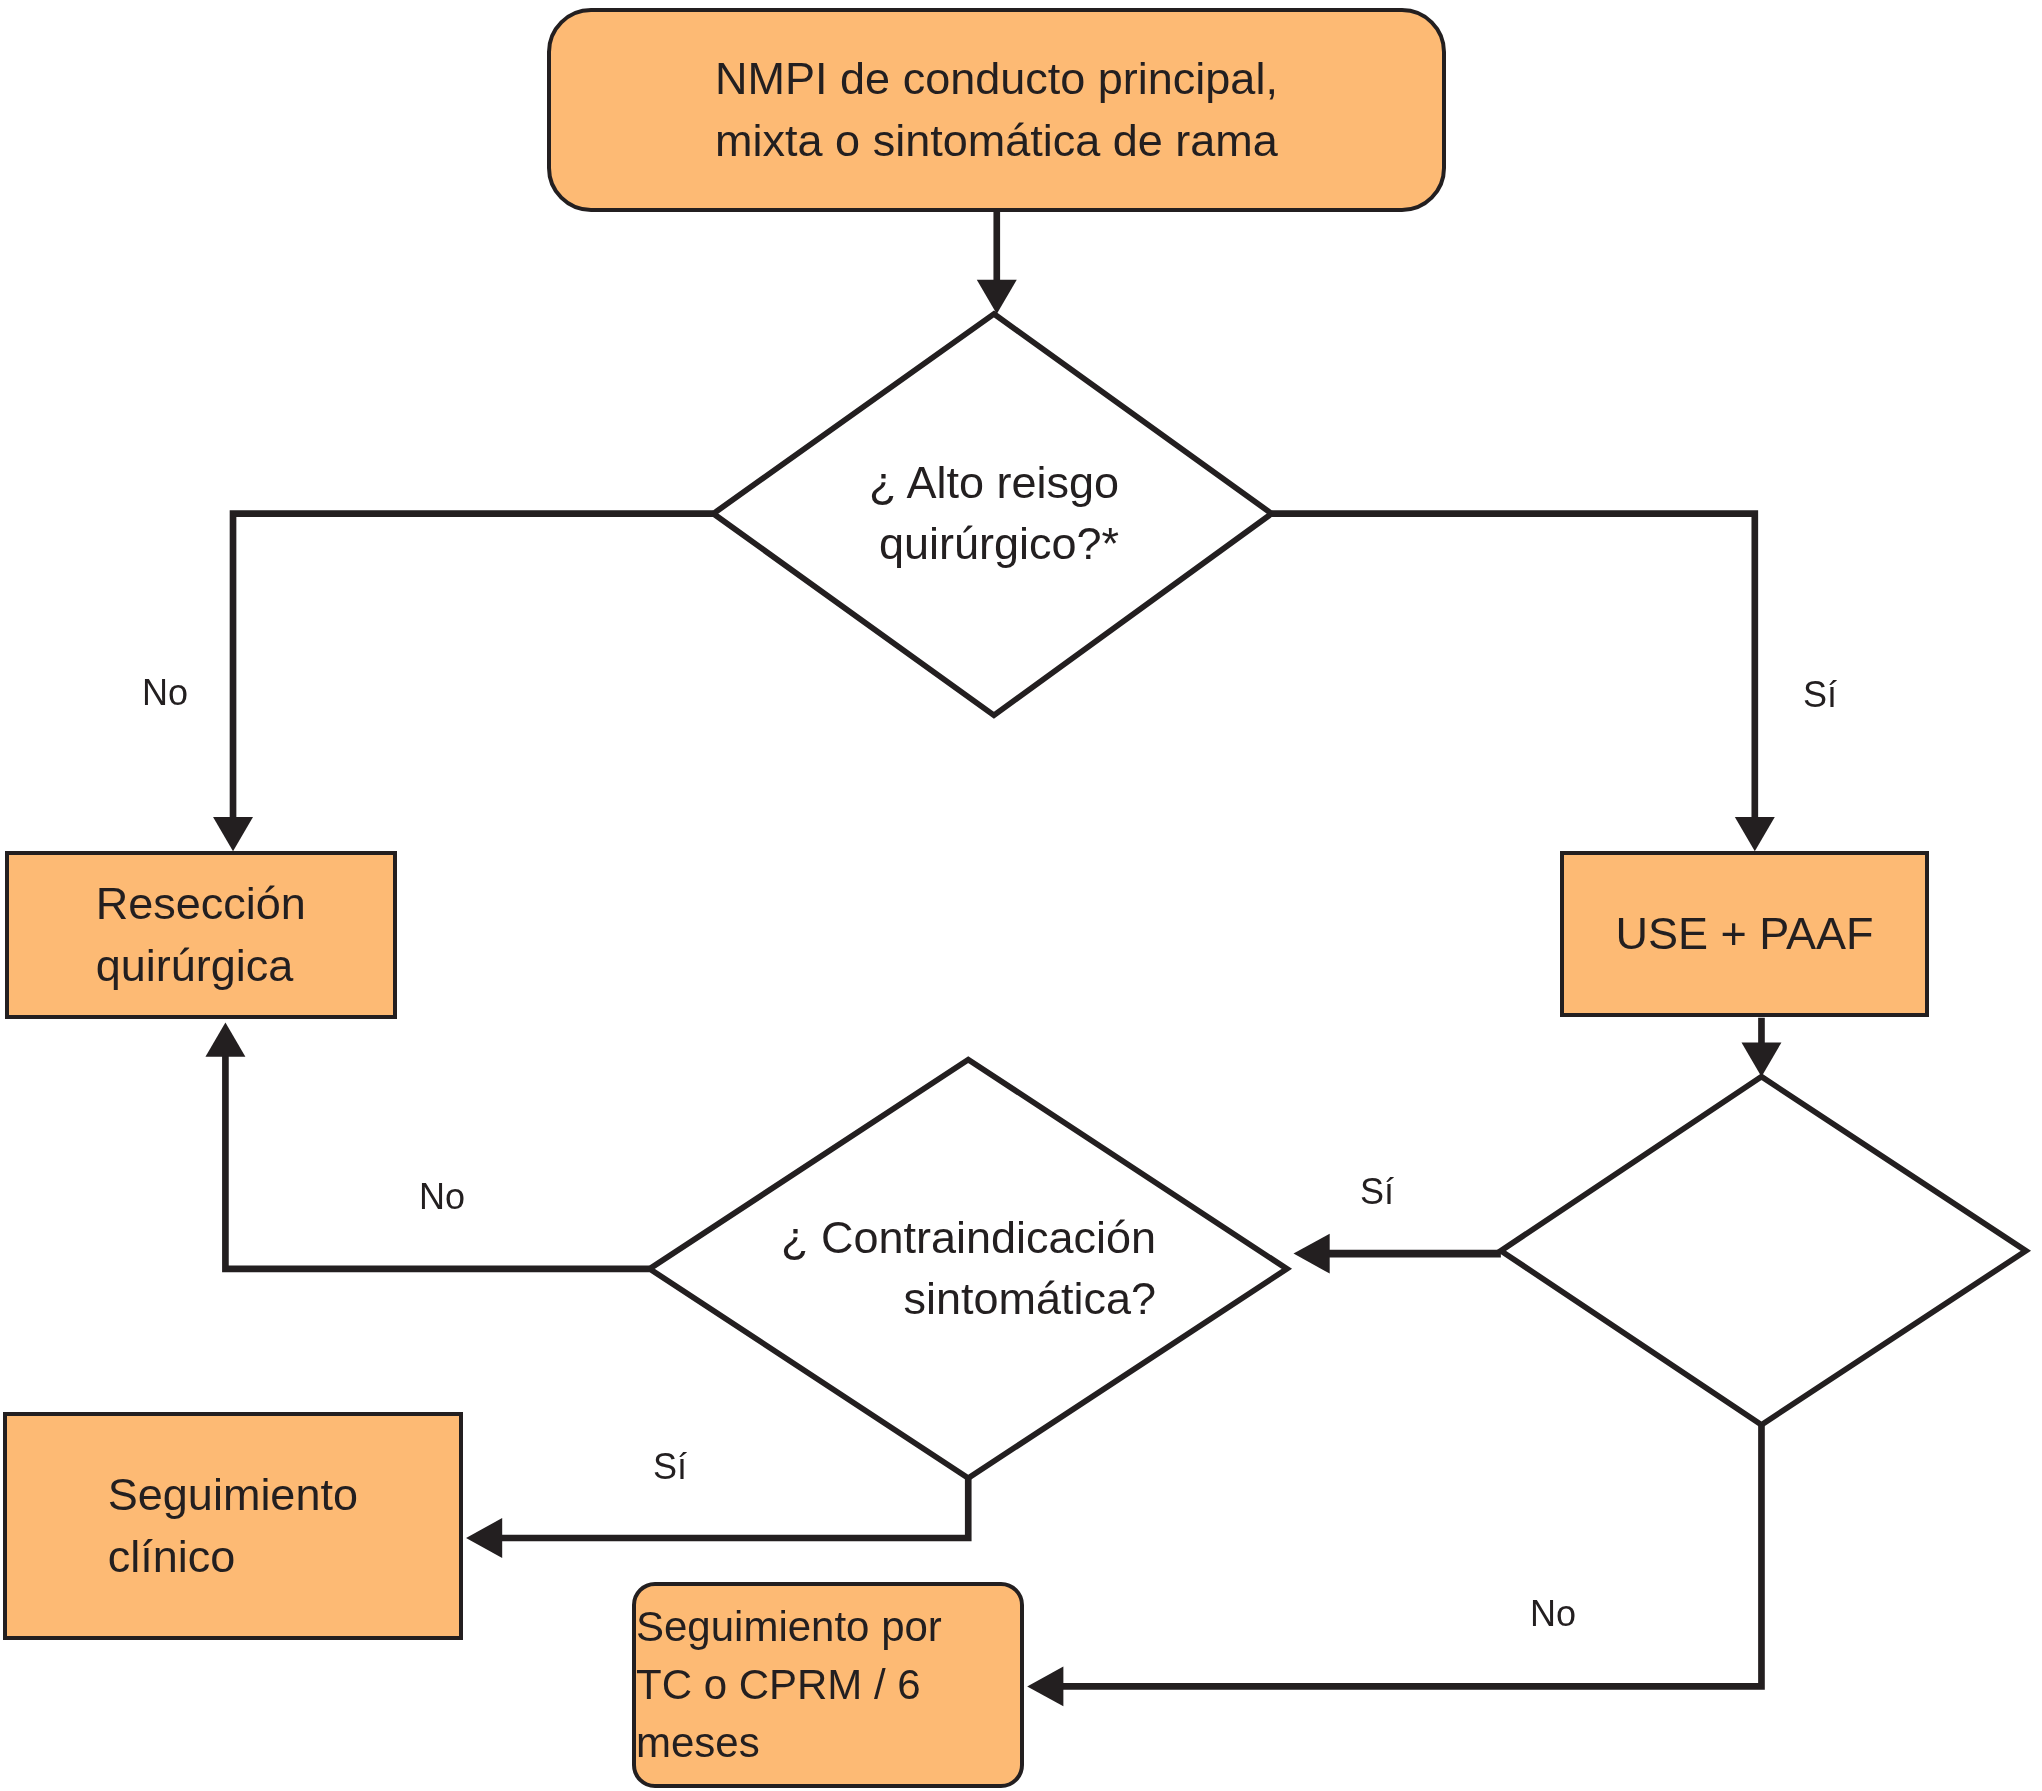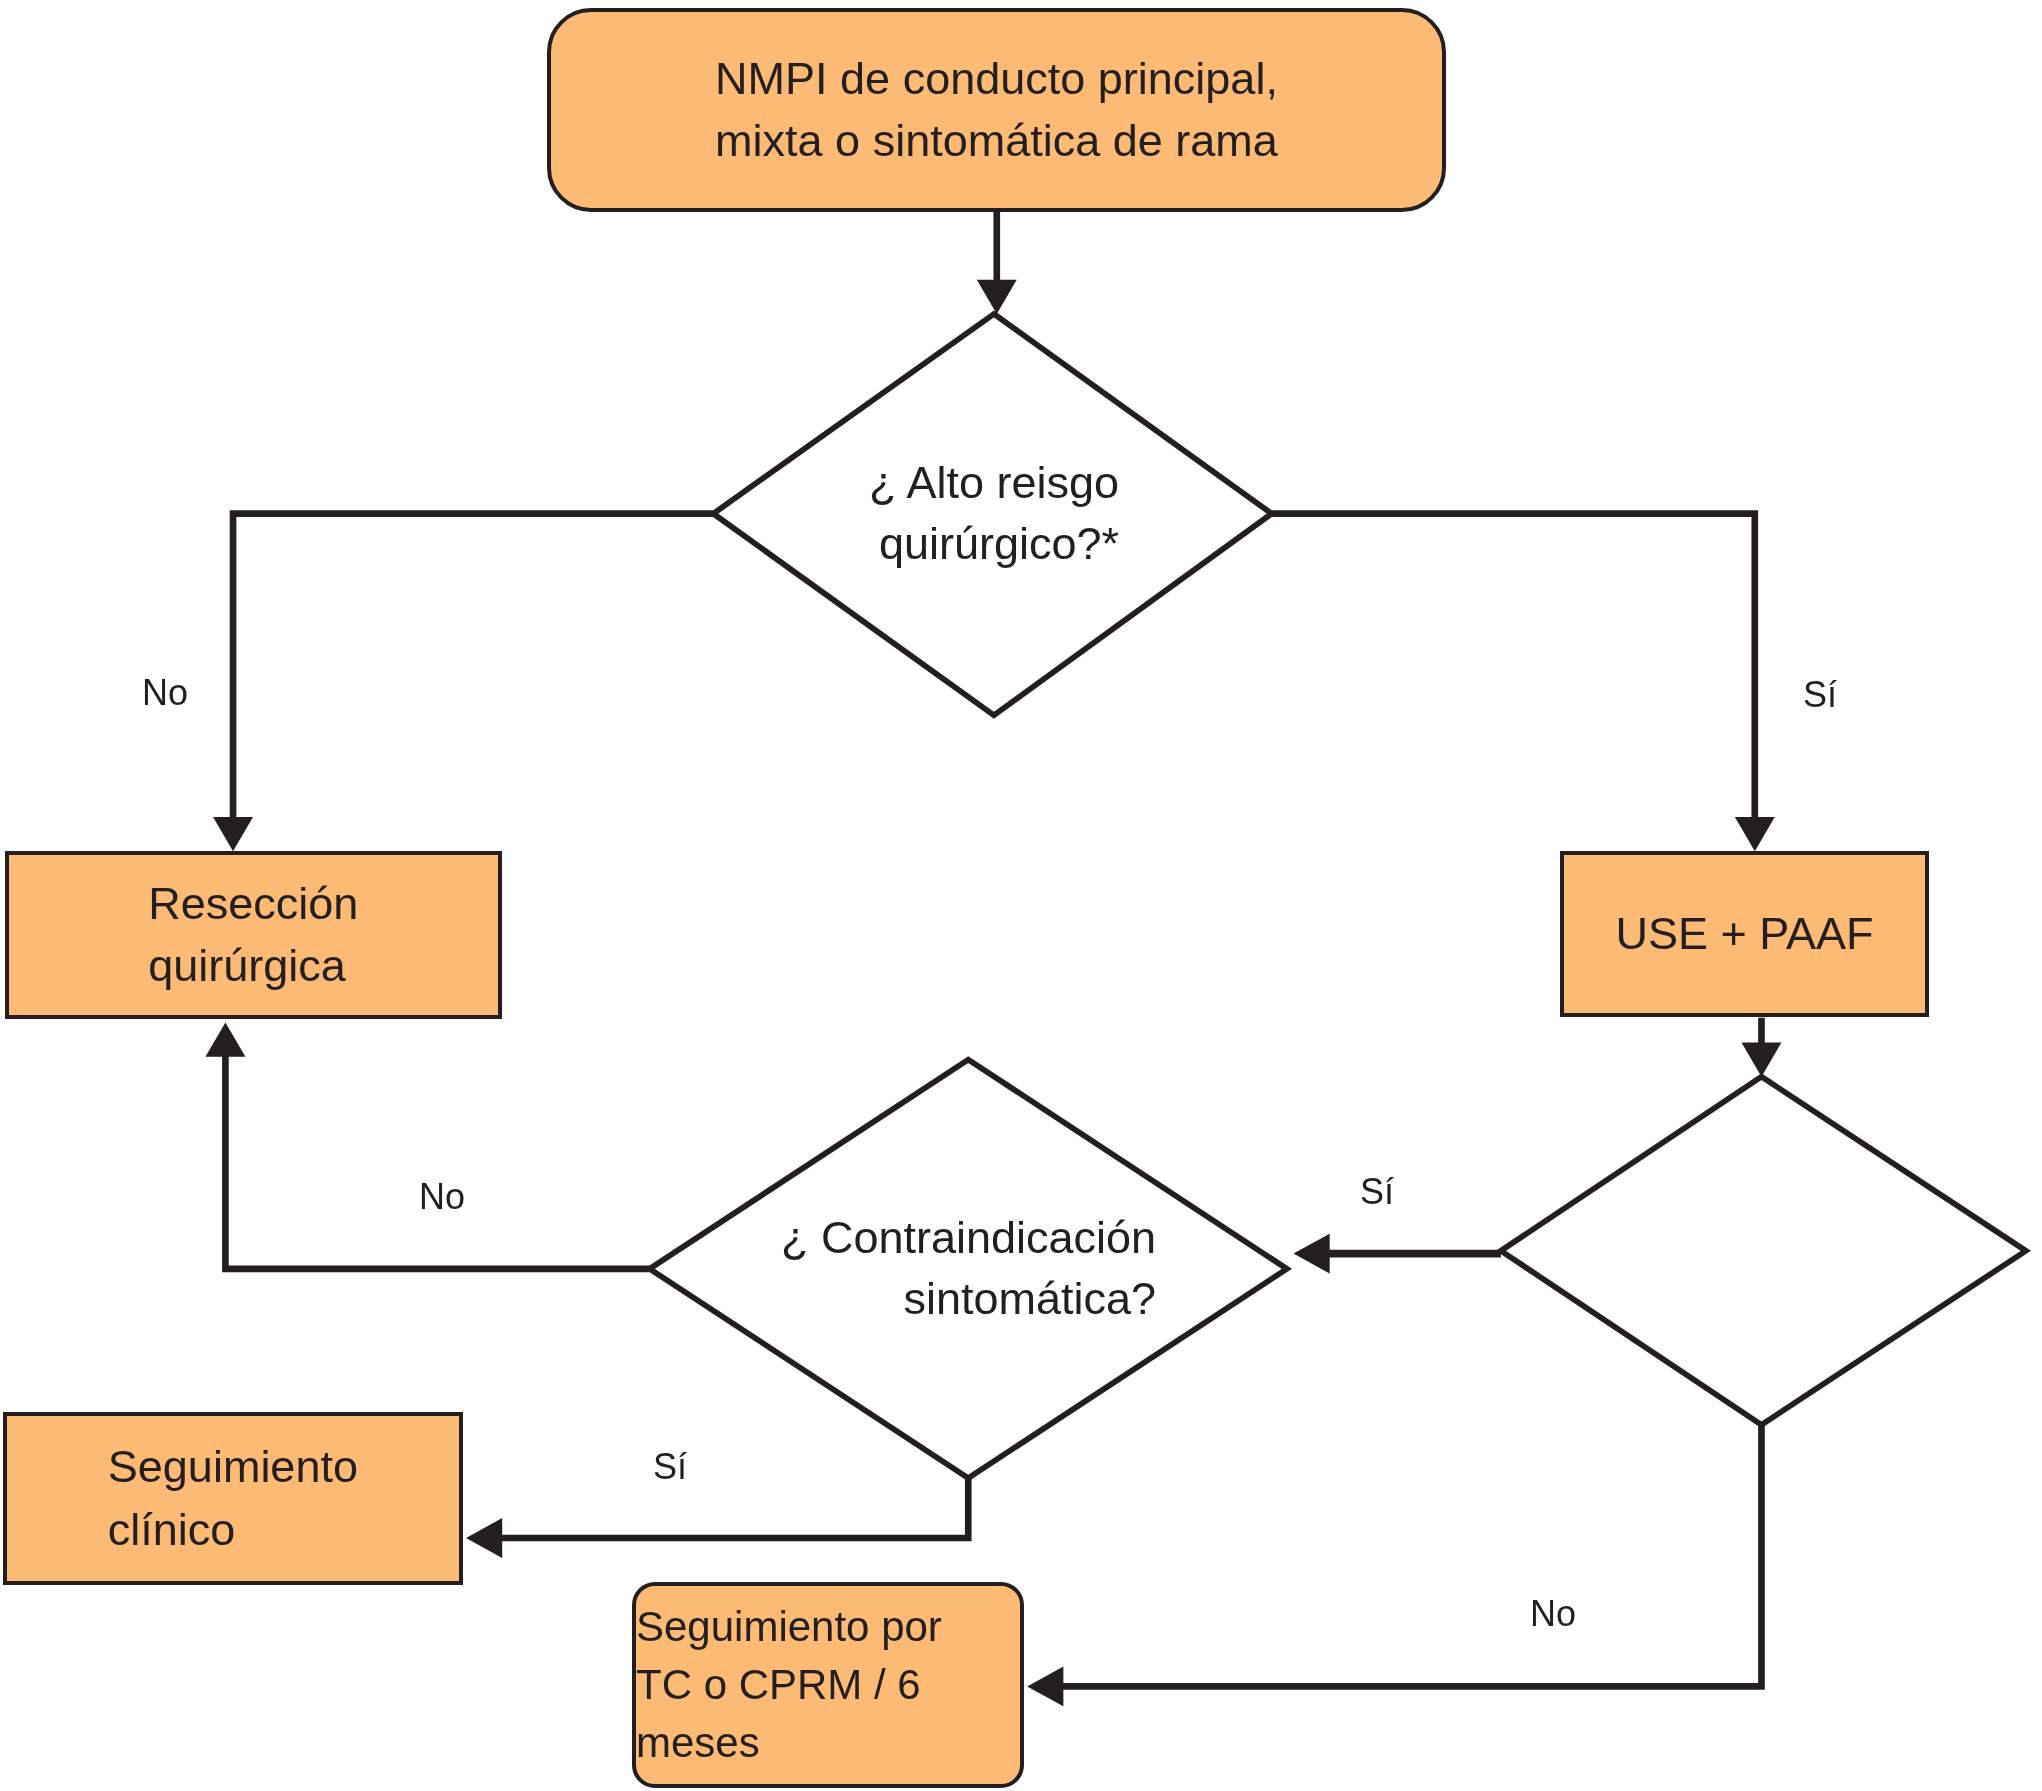--- a/index.html
+++ b/index.html
@@ -91,26 +91,26 @@
     <polyline points="1018,1554 1018,1617 523,1617" fill="none" stroke="#231f20" stroke-width="7"></polyline>
     <polygon points="490,1617 528,1596 528,1638" fill="#231f20"></polygon>
 
     <polyline points="1852,1498 1852,1773 1113,1773" fill="none" stroke="#231f20" stroke-width="7"></polyline>
     <polygon points="1080,1773 1118,1752 1118,1794" fill="#231f20"></polygon>
   </svg>
 
   <div class="node rounded" style="left:547px; top:7.6px; width:899px; height:204px;">NMPI de conducto principal,
 mixta o sintomática de rama</div>
 
-  <div class="node" style="left:4.8px; top:851px; width:497px; height:168px;">Resección
+  <div class="node" style="left:4.8px; top:851px; width:392px; height:168px;">Resección
 quirúrgica</div>
 
   <div class="node" style="left:1560px; top:851px; width:369px; height:166px;">USE + PAAF</div>
 
-  <div class="node" style="left:2.9px; top:1412px; width:460px; height:173px;">Seguimiento
+  <div class="node" style="left:2.9px; top:1412px; width:460px; height:228px;">Seguimiento
 clínico</div>
 
   <div class="node" style="left:632px; top:1582px; width:392px; height:206px; font-size:42px;border-radius:23px;">Seguimiento por
 TC o CPRM / 6 meses</div>
 
   <div class="diamond-label" style="left:756px; top:409px; width:476px; height:209px;">¿ Alto reisgo
 quirúrgico?*</div>
 
 
   <div class="diamond-label" style="left:683px; top:1164px; width:571px; height:209px;">¿ Contraindicación

